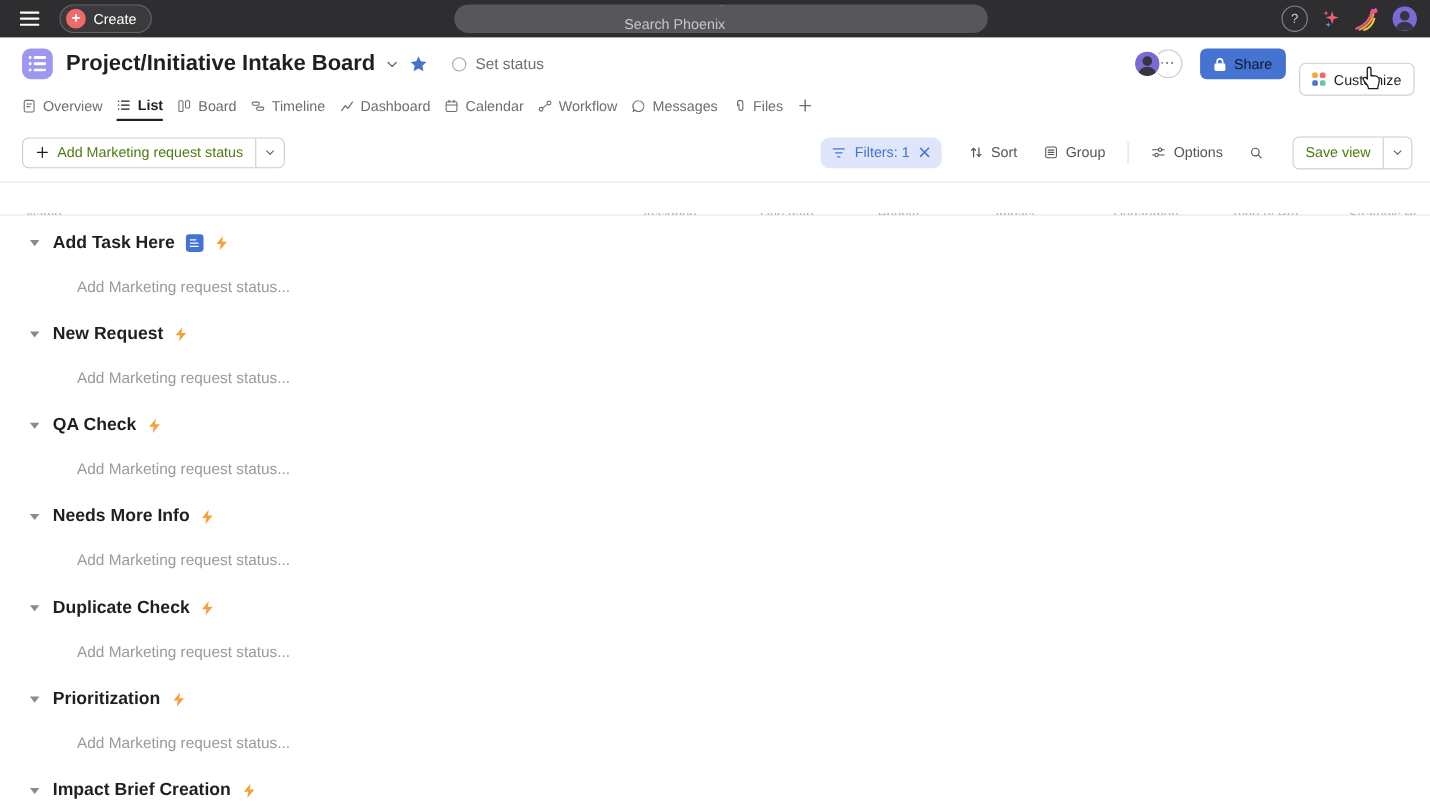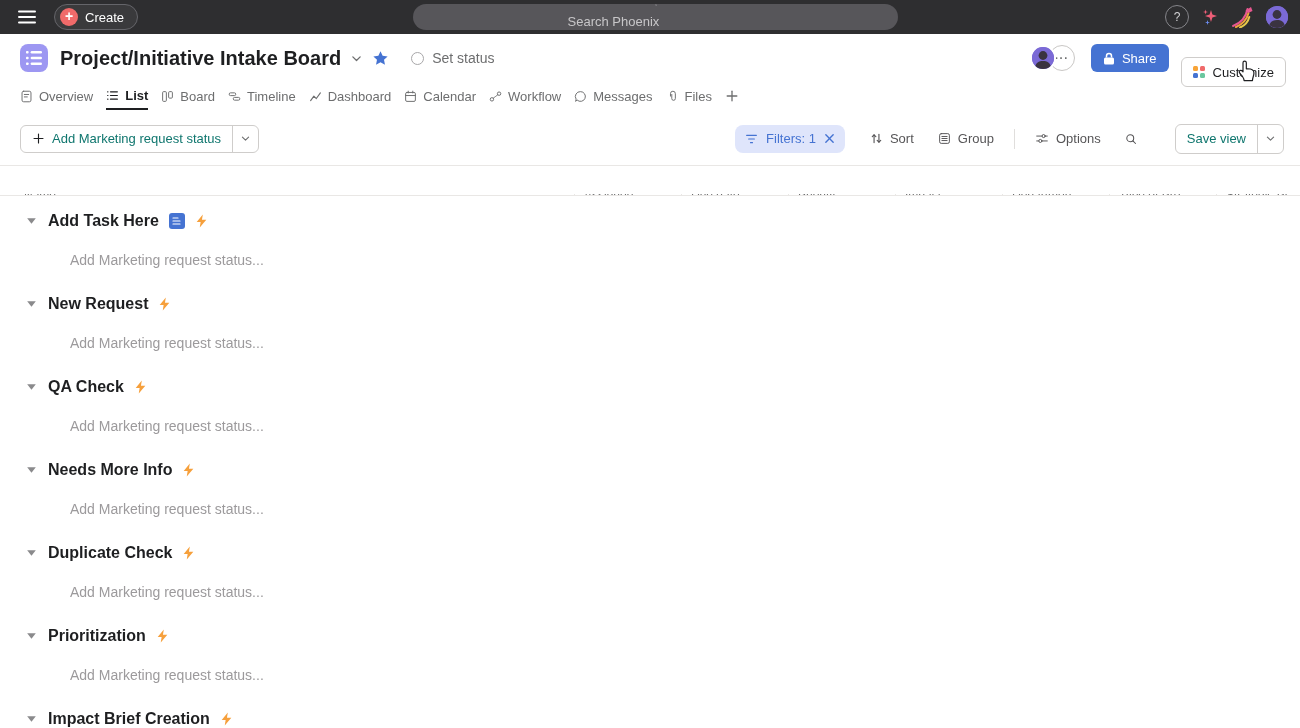--- a/index.html
+++ b/index.html
@@ -36,46 +36,46 @@
   .title-chevron { margin-left:9px; display:flex; }
   .star-btn { margin-left:9px; display:flex; }
   .set-status { margin-left:22px; display:flex; align-items:center; gap:8px; color:#6d6e6f; font-size:14px; font-weight:500; }
   .status-circle { width:13px; height:13px; border:1.5px solid #a8a7a9; border-radius:50%; }
   .title-right { margin-left:auto; display:flex; align-items:center; }
   .member-avatar { width:26px; height:26px; border-radius:50%; overflow:hidden; background:#7b6ad6;
     border:2px solid #fff; position:relative; z-index:2; flex:none; }
   .more-members { width:26px; height:26px; border-radius:50%; border:1px solid #c9c7c5; background:#fff;
     margin-left:-7px; color:#6d6e6f; display:flex; align-items:center; justify-content:center;
     font-size:11px; letter-spacing:1px; font-weight:700; position:relative; z-index:1; }
-  .share-btn { margin-left:16px; height:28px; background:#4573d2; color:#ffffff; border-radius:6px;
+  .share-btn { margin-left:16px; height:28px; background:#4573d2; color:#0f172a; border-radius:6px;
     display:flex; align-items:center; gap:7px; padding:0 12px; font-size:13px; font-weight:500; }
   .customize-btn { margin-left:12px; height:30px; border:1px solid #cfcdcb; background:#fff; border-radius:6px;
     display:flex; align-items:center; gap:8px; padding:0 11px; font-size:13px;margin-top:28px; }
   .customize-grid { display:grid; grid-template-columns:5px 5px; grid-template-rows:5px 5px; gap:2px; }
   .customize-grid i { border-radius:1.5px; }
 
   
   .tabs-row { height:30px; display:flex; align-items:flex-start; padding:0 20px; gap:13px; }
   .tab { display:flex; align-items:center; gap:6px; font-size:13px; color:#6d6e6f; height:28px; }
   .tab.active { color:#1e1f21; font-weight:700; border-bottom:2px solid #1e1f21; }
   .add-tab { height:28px; display:flex; align-items:center; color:#6d6e6f; }
 
   
   .toolbar { height:53px; display:flex; align-items:center; padding:0 16px 0 20px; }
   .split-btn { display:flex; align-items:stretch; border:1px solid #cfcdcb; border-radius:6px; height:28px; overflow:hidden; background:#fff; }
   .split-btn.tall { height:30px; }
-  .split-main { display:flex; align-items:center; gap:7px; padding:0 11px; font-size:13px; color:#0f766e; }
+  .split-main { display:flex; align-items:center; gap:7px; padding:0 11px; font-size:13px; color:#4d7c0f; }
   .split-caret { width:26px; display:flex; align-items:center; justify-content:center; border-left:1px solid #cfcdcb; color:#6d6e6f; }
   .toolbar-right { margin-left:auto; display:flex; align-items:center; gap:6px; }
   .filters-pill { display:flex; align-items:center; gap:8px; background:#dfe5fb; color:#4573d2;
     border-radius:8px; height:28px; padding:0 10px; font-size:13px; font-weight:500; margin-right:10px;margin-left:32px; }
   .tool-btn { display:flex; align-items:center; gap:7px; color:#565557; font-size:13px; height:28px; padding:0 9px; border-radius:6px; }
   .v-divider { width:1px; height:20px; background:#e0dedc; margin:0 5px; }
   .icon-only { width:30px; justify-content:center; }
-  .saveview { margin-left:23px; }
+  .saveview { margin-left:12px; }
 
   
   .table-head { height:31px; border-top:1px solid #e9e7e5; border-bottom:1px solid #e9e7e5;
     display:flex; align-items:stretch; font-size:12px; color:#6d6e6f; }
   .th { display:flex; align-items:center; white-space:nowrap; overflow:hidden;margin-top:28px; }
   .th-name { flex:1; padding-left:24px; }
   .th-col { width:107px; flex:none; border-left:1px solid #e9e7e5; padding-left:9px; }
   .th-last { flex:0 0 84px; border-left:1px solid #e9e7e5; padding-left:9px; }
 
   

